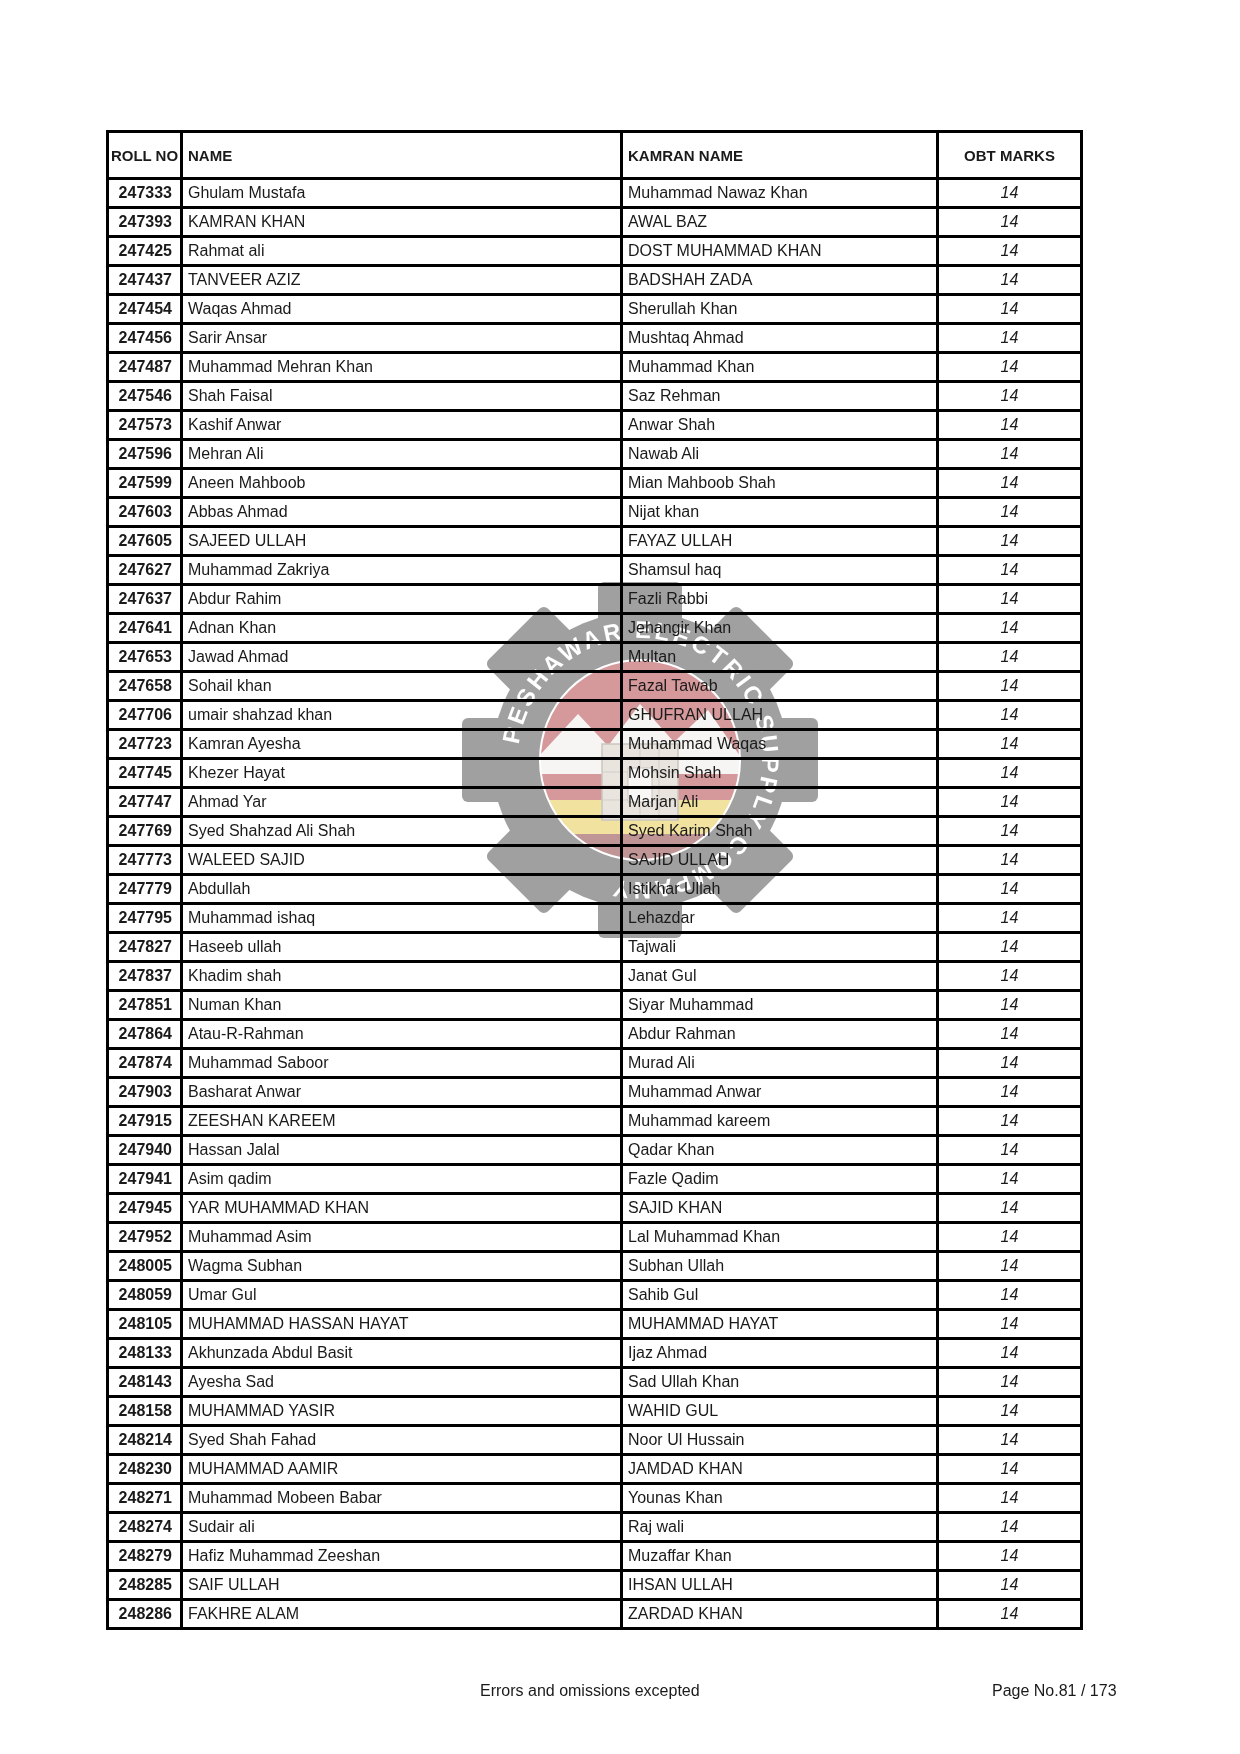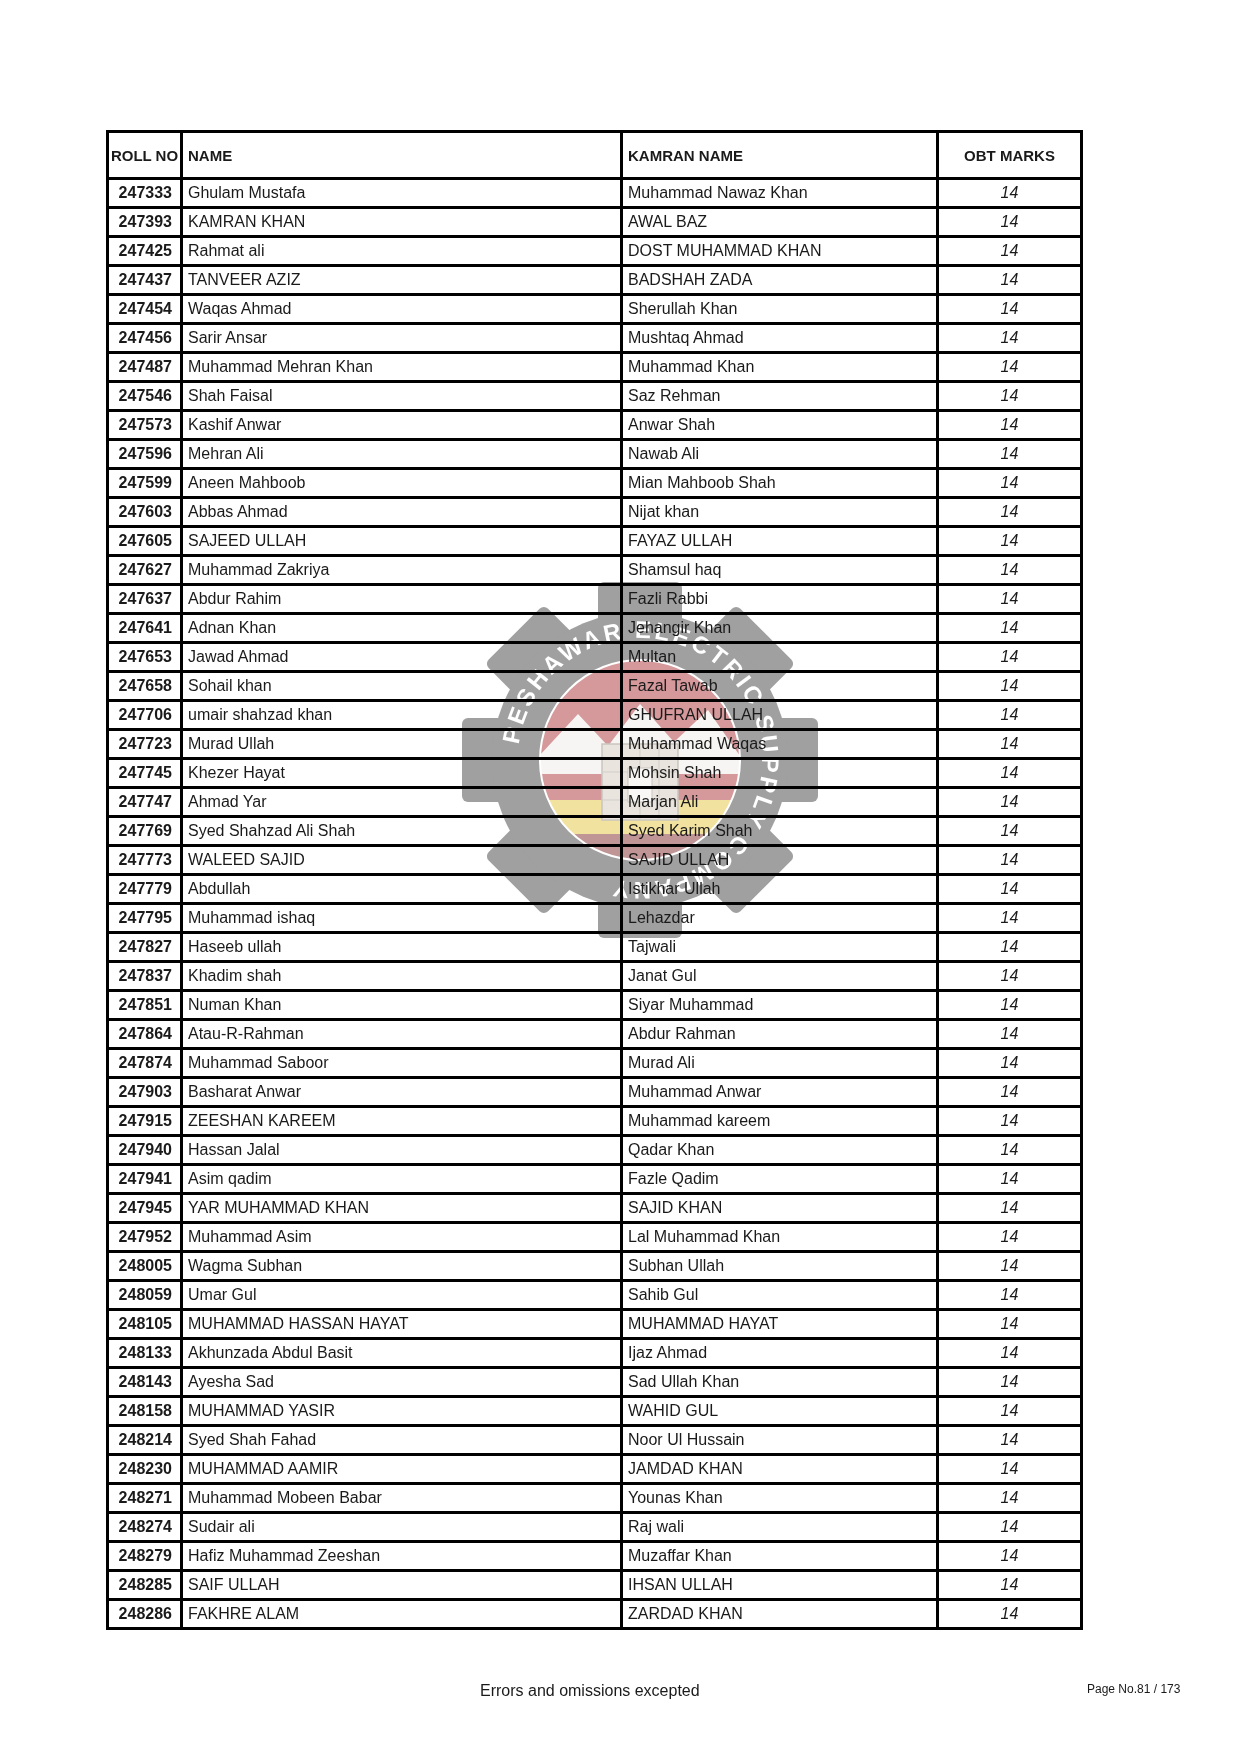--- a/index.html
+++ b/index.html
@@ -49,22 +49,22 @@
     padding: 0 8px 0 0;
   }
   td.c-marks { text-align: center; padding: 0; font-style: italic; }
   .footer-note {
     position: absolute;
     left: 480px; top: 1682px;
     font-size: 16px;
   }
   .footer-page {
     position: absolute;
-    left: 1087px; top: 1682px;
-    font-size: 12px;
+    left: 992px; top: 1682px;
+    font-size: 16px;
   }
 </style>
 </head>
 <body>
 
 <svg class="watermark" viewBox="-188 -188 376 376" xmlns="http://www.w3.org/2000/svg" aria-hidden="true">
   <defs>
     <clipPath id="innerClip">
         <circle cx="0" cy="0" r="100"></circle>
       </clipPath>
@@ -233,21 +233,21 @@
         <td class="c-marks">14</td>
       </tr>
       <tr>
         <td class="c-roll">247706</td>
         <td class="c-name">umair shahzad khan</td>
         <td class="c-father">GHUFRAN ULLAH</td>
         <td class="c-marks">14</td>
       </tr>
       <tr>
         <td class="c-roll">247723</td>
-        <td class="c-name">Murad Ullah</td>
+        <td class="c-name">Kamran Ayesha</td>
         <td class="c-father">Muhammad Waqas</td>
         <td class="c-marks">14</td>
       </tr>
       <tr>
         <td class="c-roll">247745</td>
         <td class="c-name">Khezer Hayat</td>
         <td class="c-father">Mohsin Shah</td>
         <td class="c-marks">14</td>
       </tr>
       <tr>

